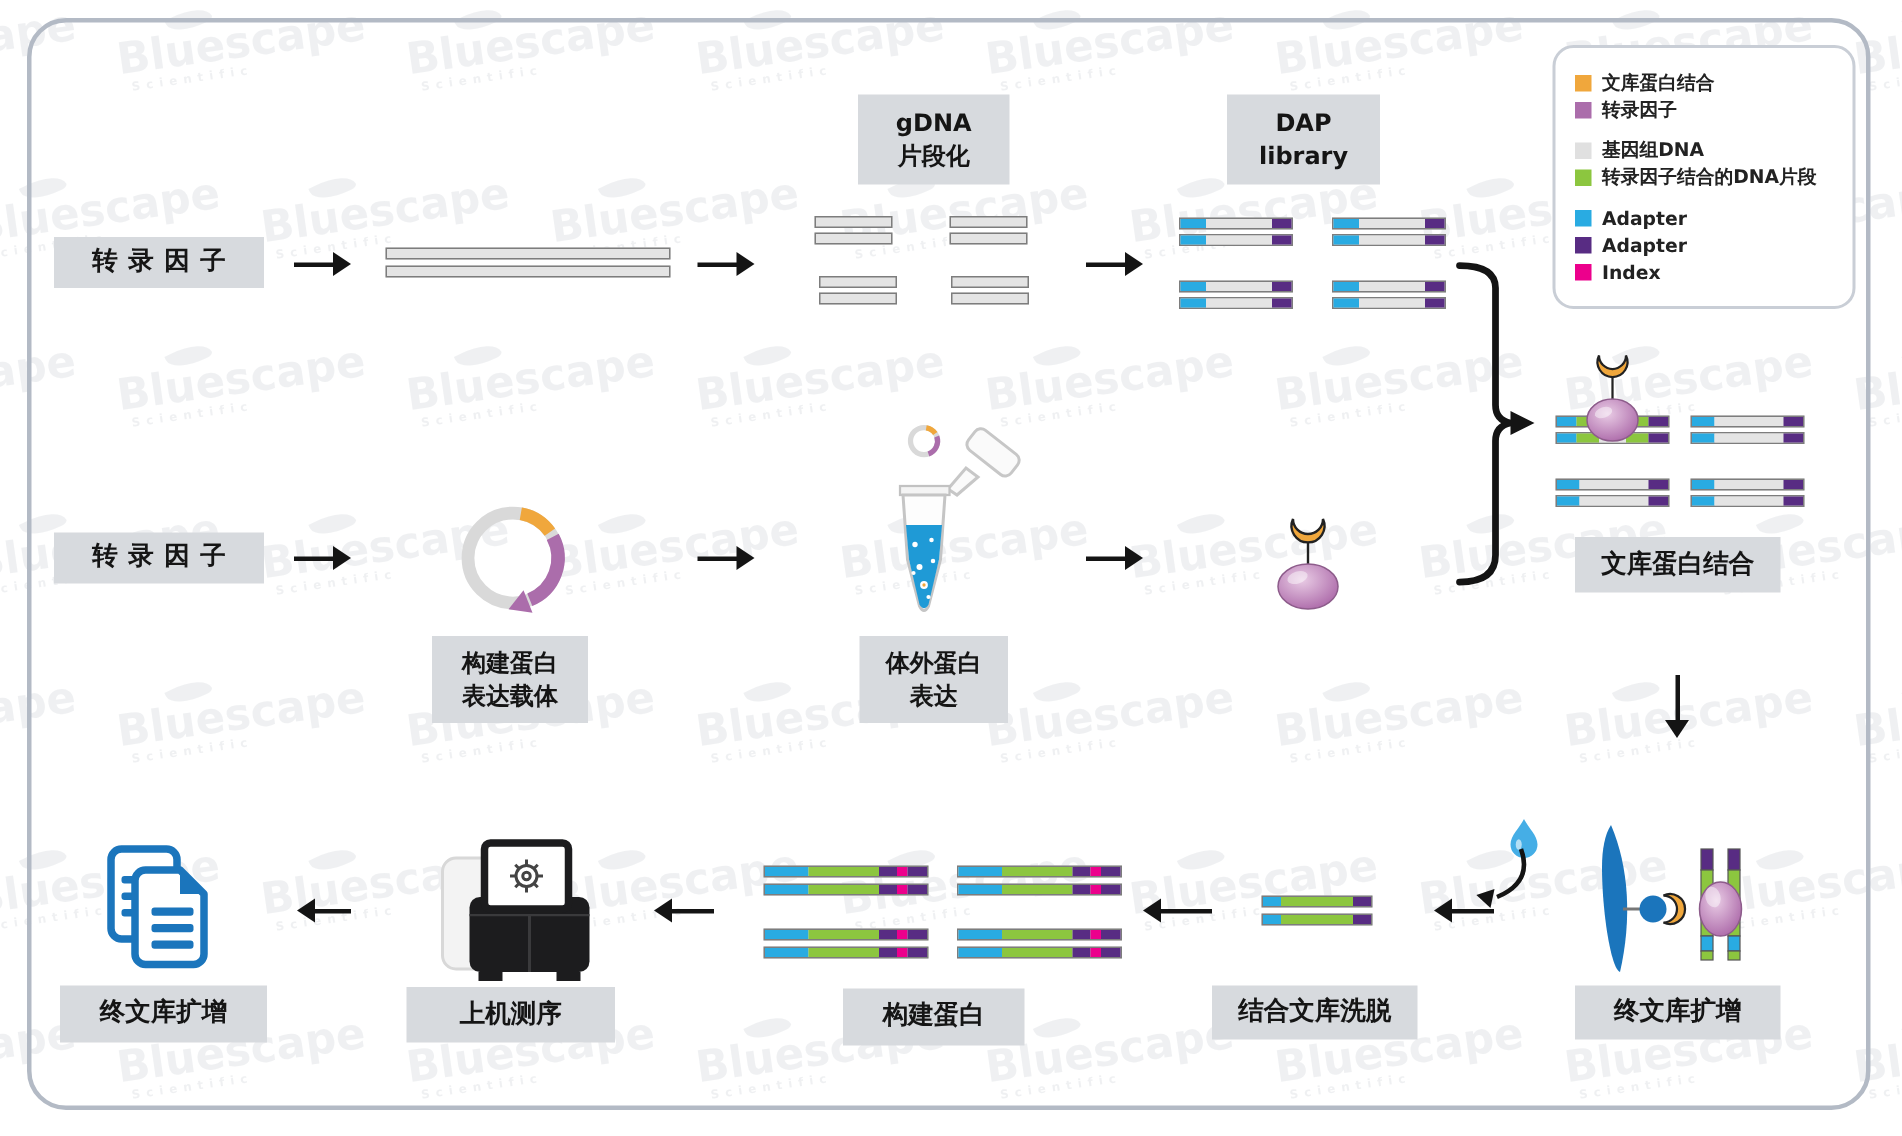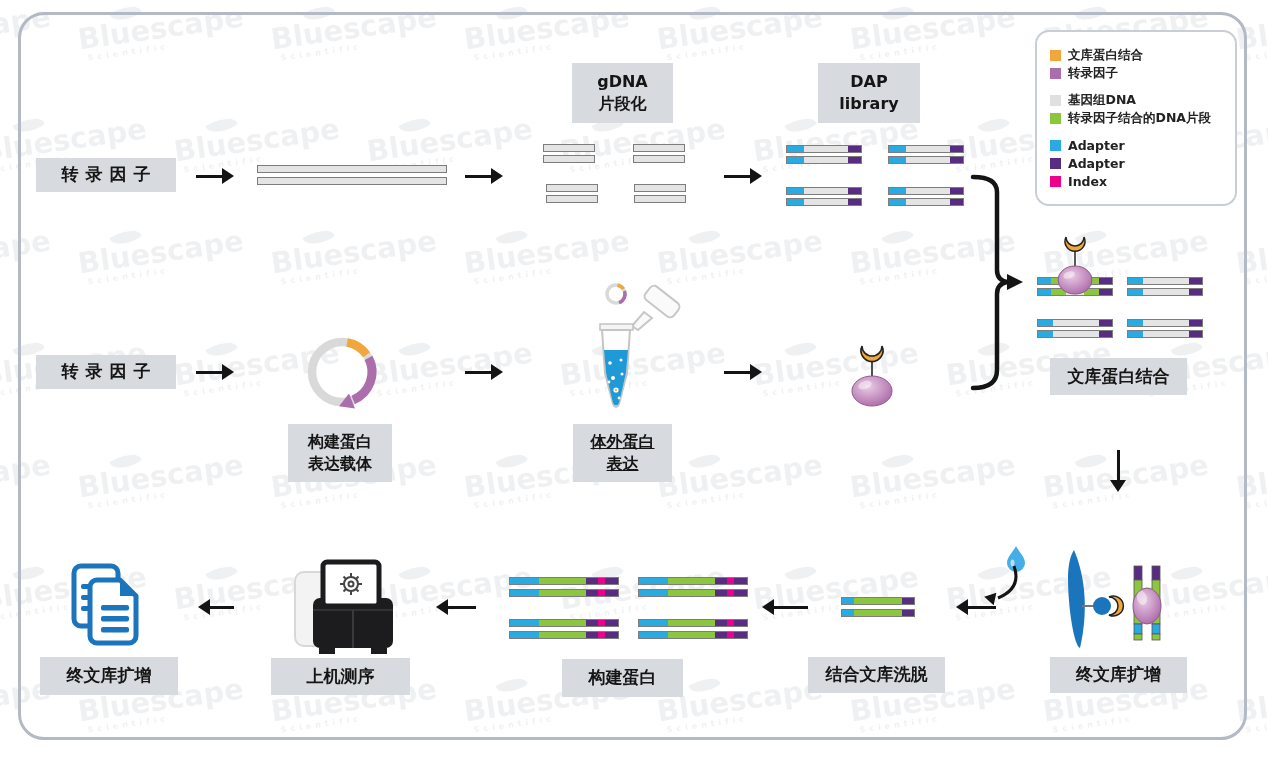--- a/index.html
+++ b/index.html
@@ -154,21 +154,21 @@
   </div>
 
   <div class="lbl sp" style="left:36px;top:158px;width:140px;height:34px;">转录因子</div>
   <div class="lbl small" style="left:572px;top:63px;width:101px;height:60px;">gDNA
 片段化</div>
   <div class="lbl small" style="left:818px;top:63px;width:102px;height:60px;">DAP
 library</div>
   <div class="lbl sp" style="left:36px;top:355px;width:140px;height:34px;">转录因子</div>
   <div class="lbl small" style="left:288px;top:424px;width:104px;height:58px;">构建蛋白
 表达载体</div>
-  <div class="lbl small" style="left:573px;top:424px;width:99px;height:58px;text-decoration:underline;">体外蛋白
+  <div class="lbl small" style="left:573px;top:424px;width:99px;height:58px;">体外蛋白
 表达</div>
   <div class="lbl" style="left:1050px;top:358px;width:137px;height:37px;">文库蛋白结合</div>
   <div class="lbl" style="left:1050px;top:657px;width:137px;height:36px;">终文库扩增</div>
   <div class="lbl" style="left:808px;top:657px;width:137px;height:36px;">结合文库洗脱</div>
   <div class="lbl" style="left:562px;top:659px;width:121px;height:38px;">构建蛋白</div>
   <div class="lbl" style="left:271px;top:658px;width:139px;height:37px;">上机测序</div>
   <div class="lbl" style="left:40px;top:657px;width:138px;height:38px;">终文库扩增</div>
 
   <div class="ar" style="left:196px;top:168px;width:38px;">
       <i class="sh"></i>

